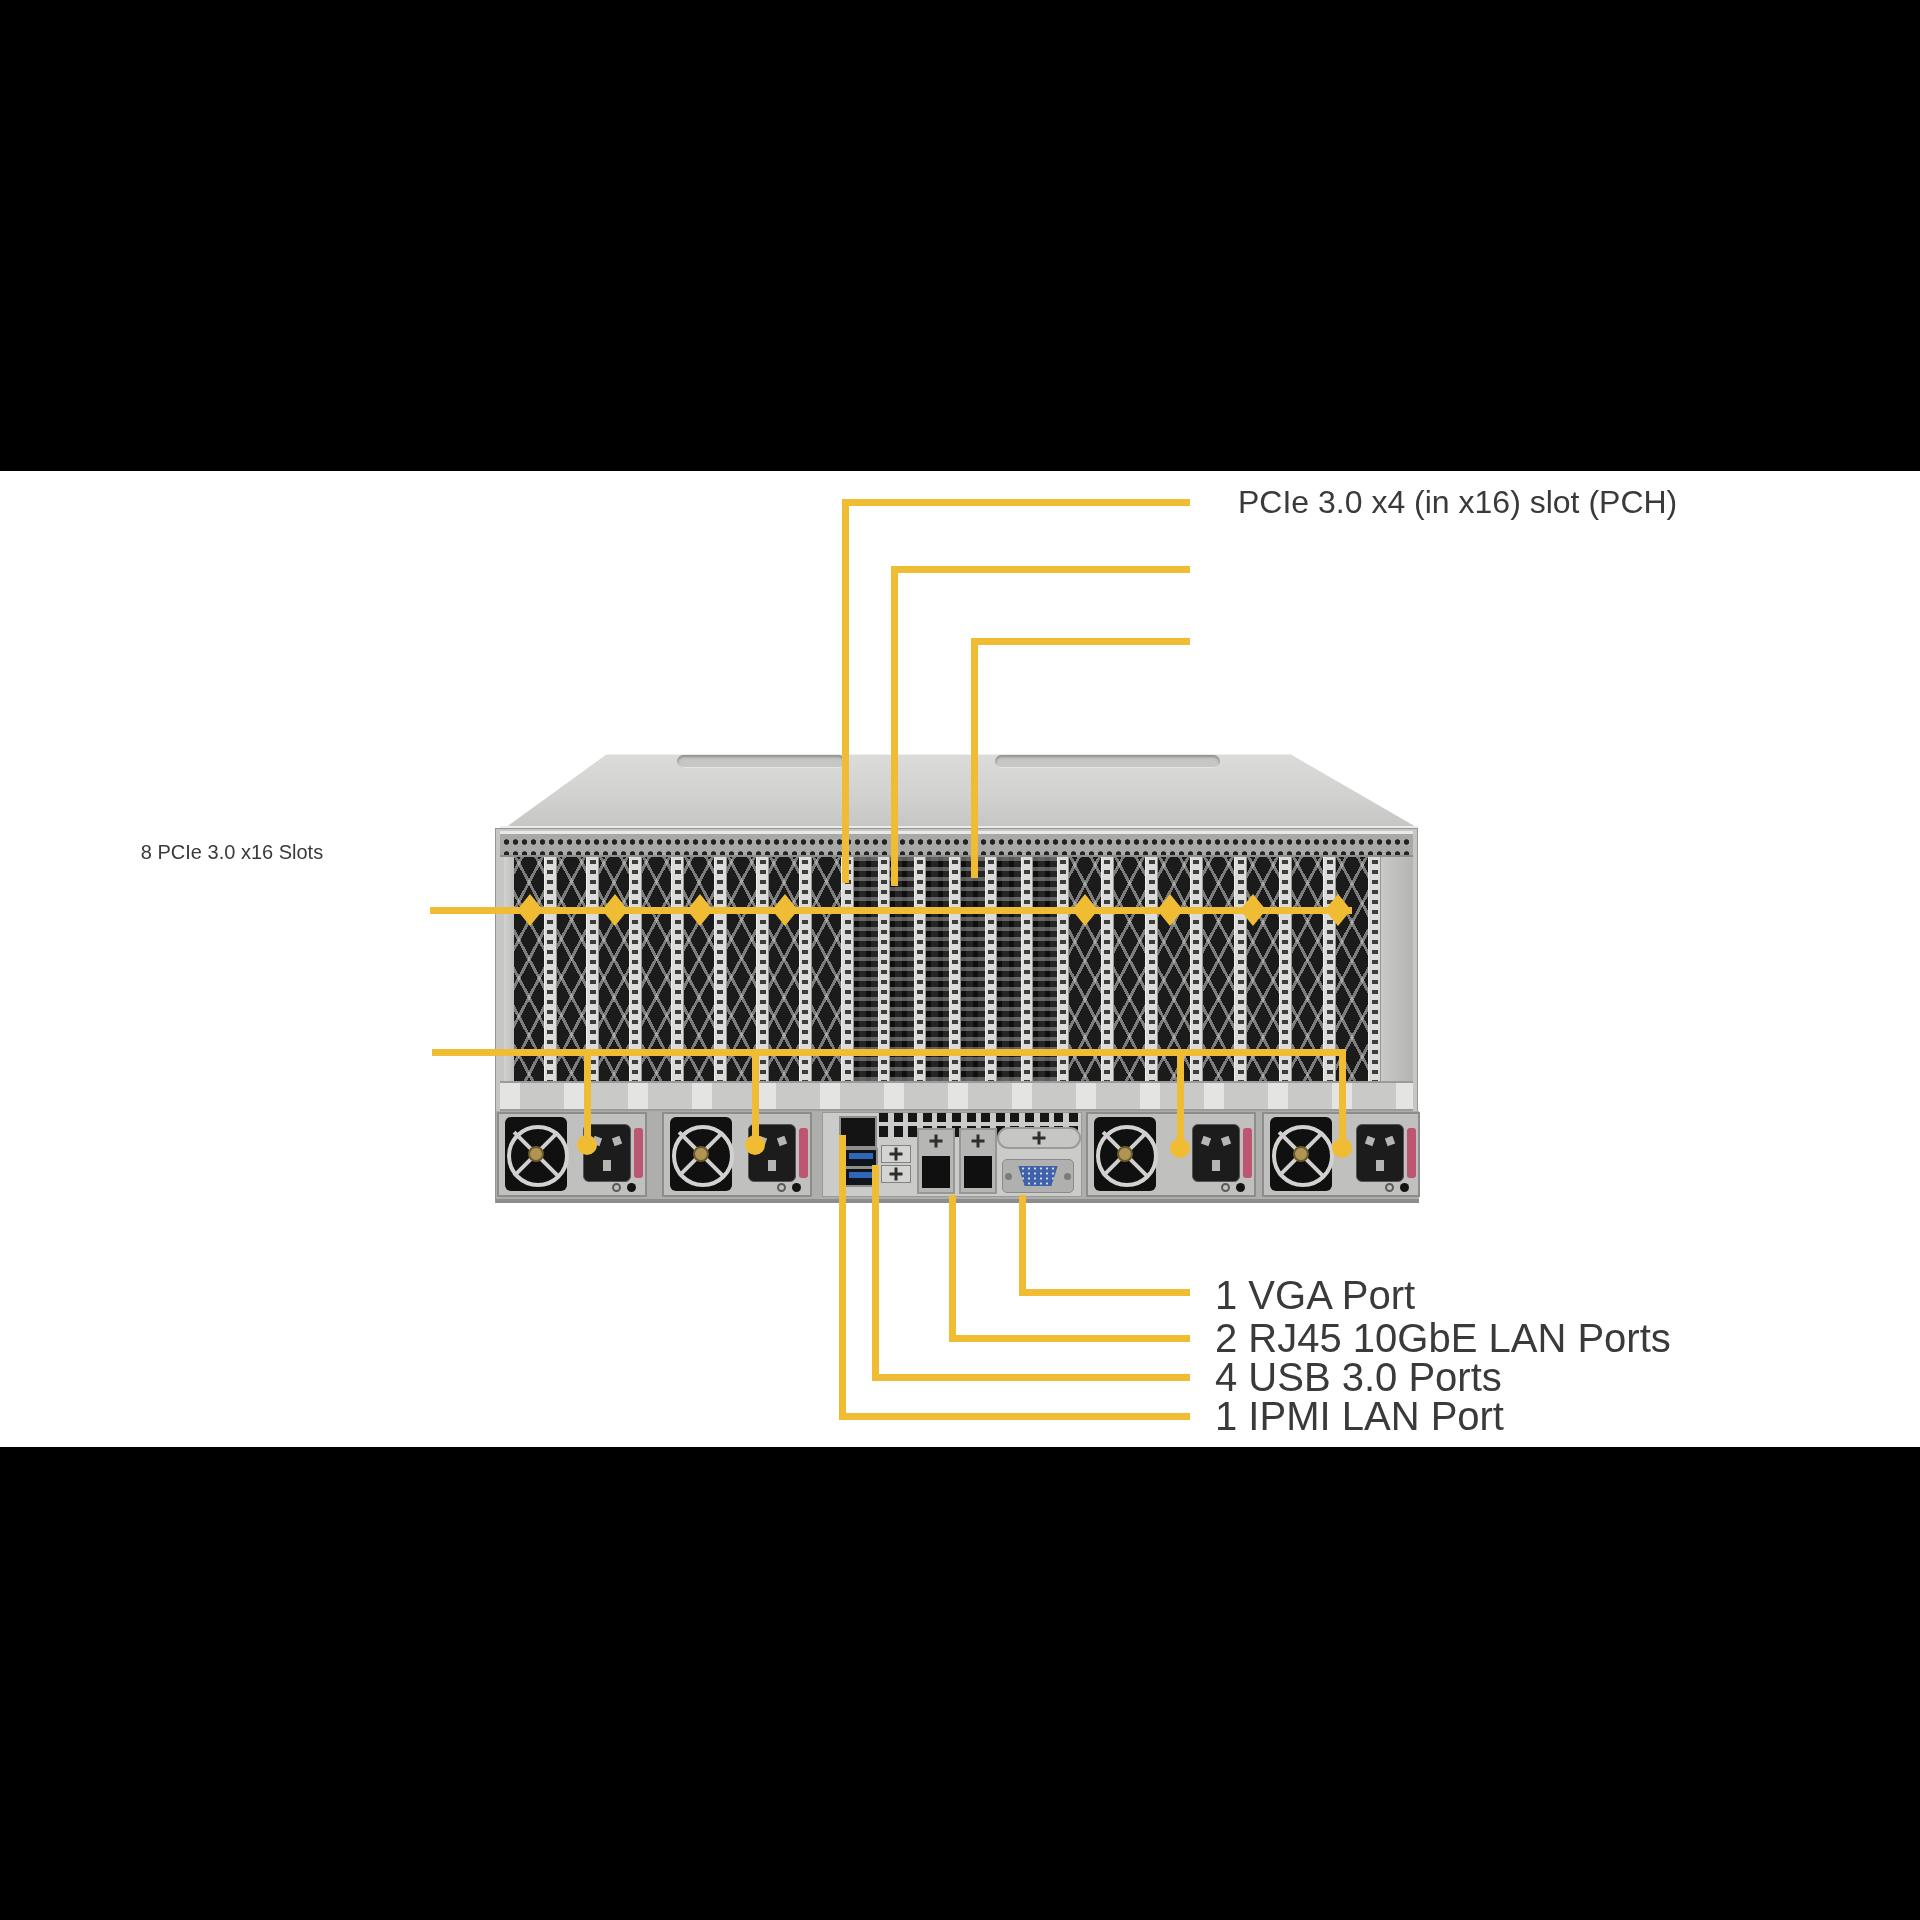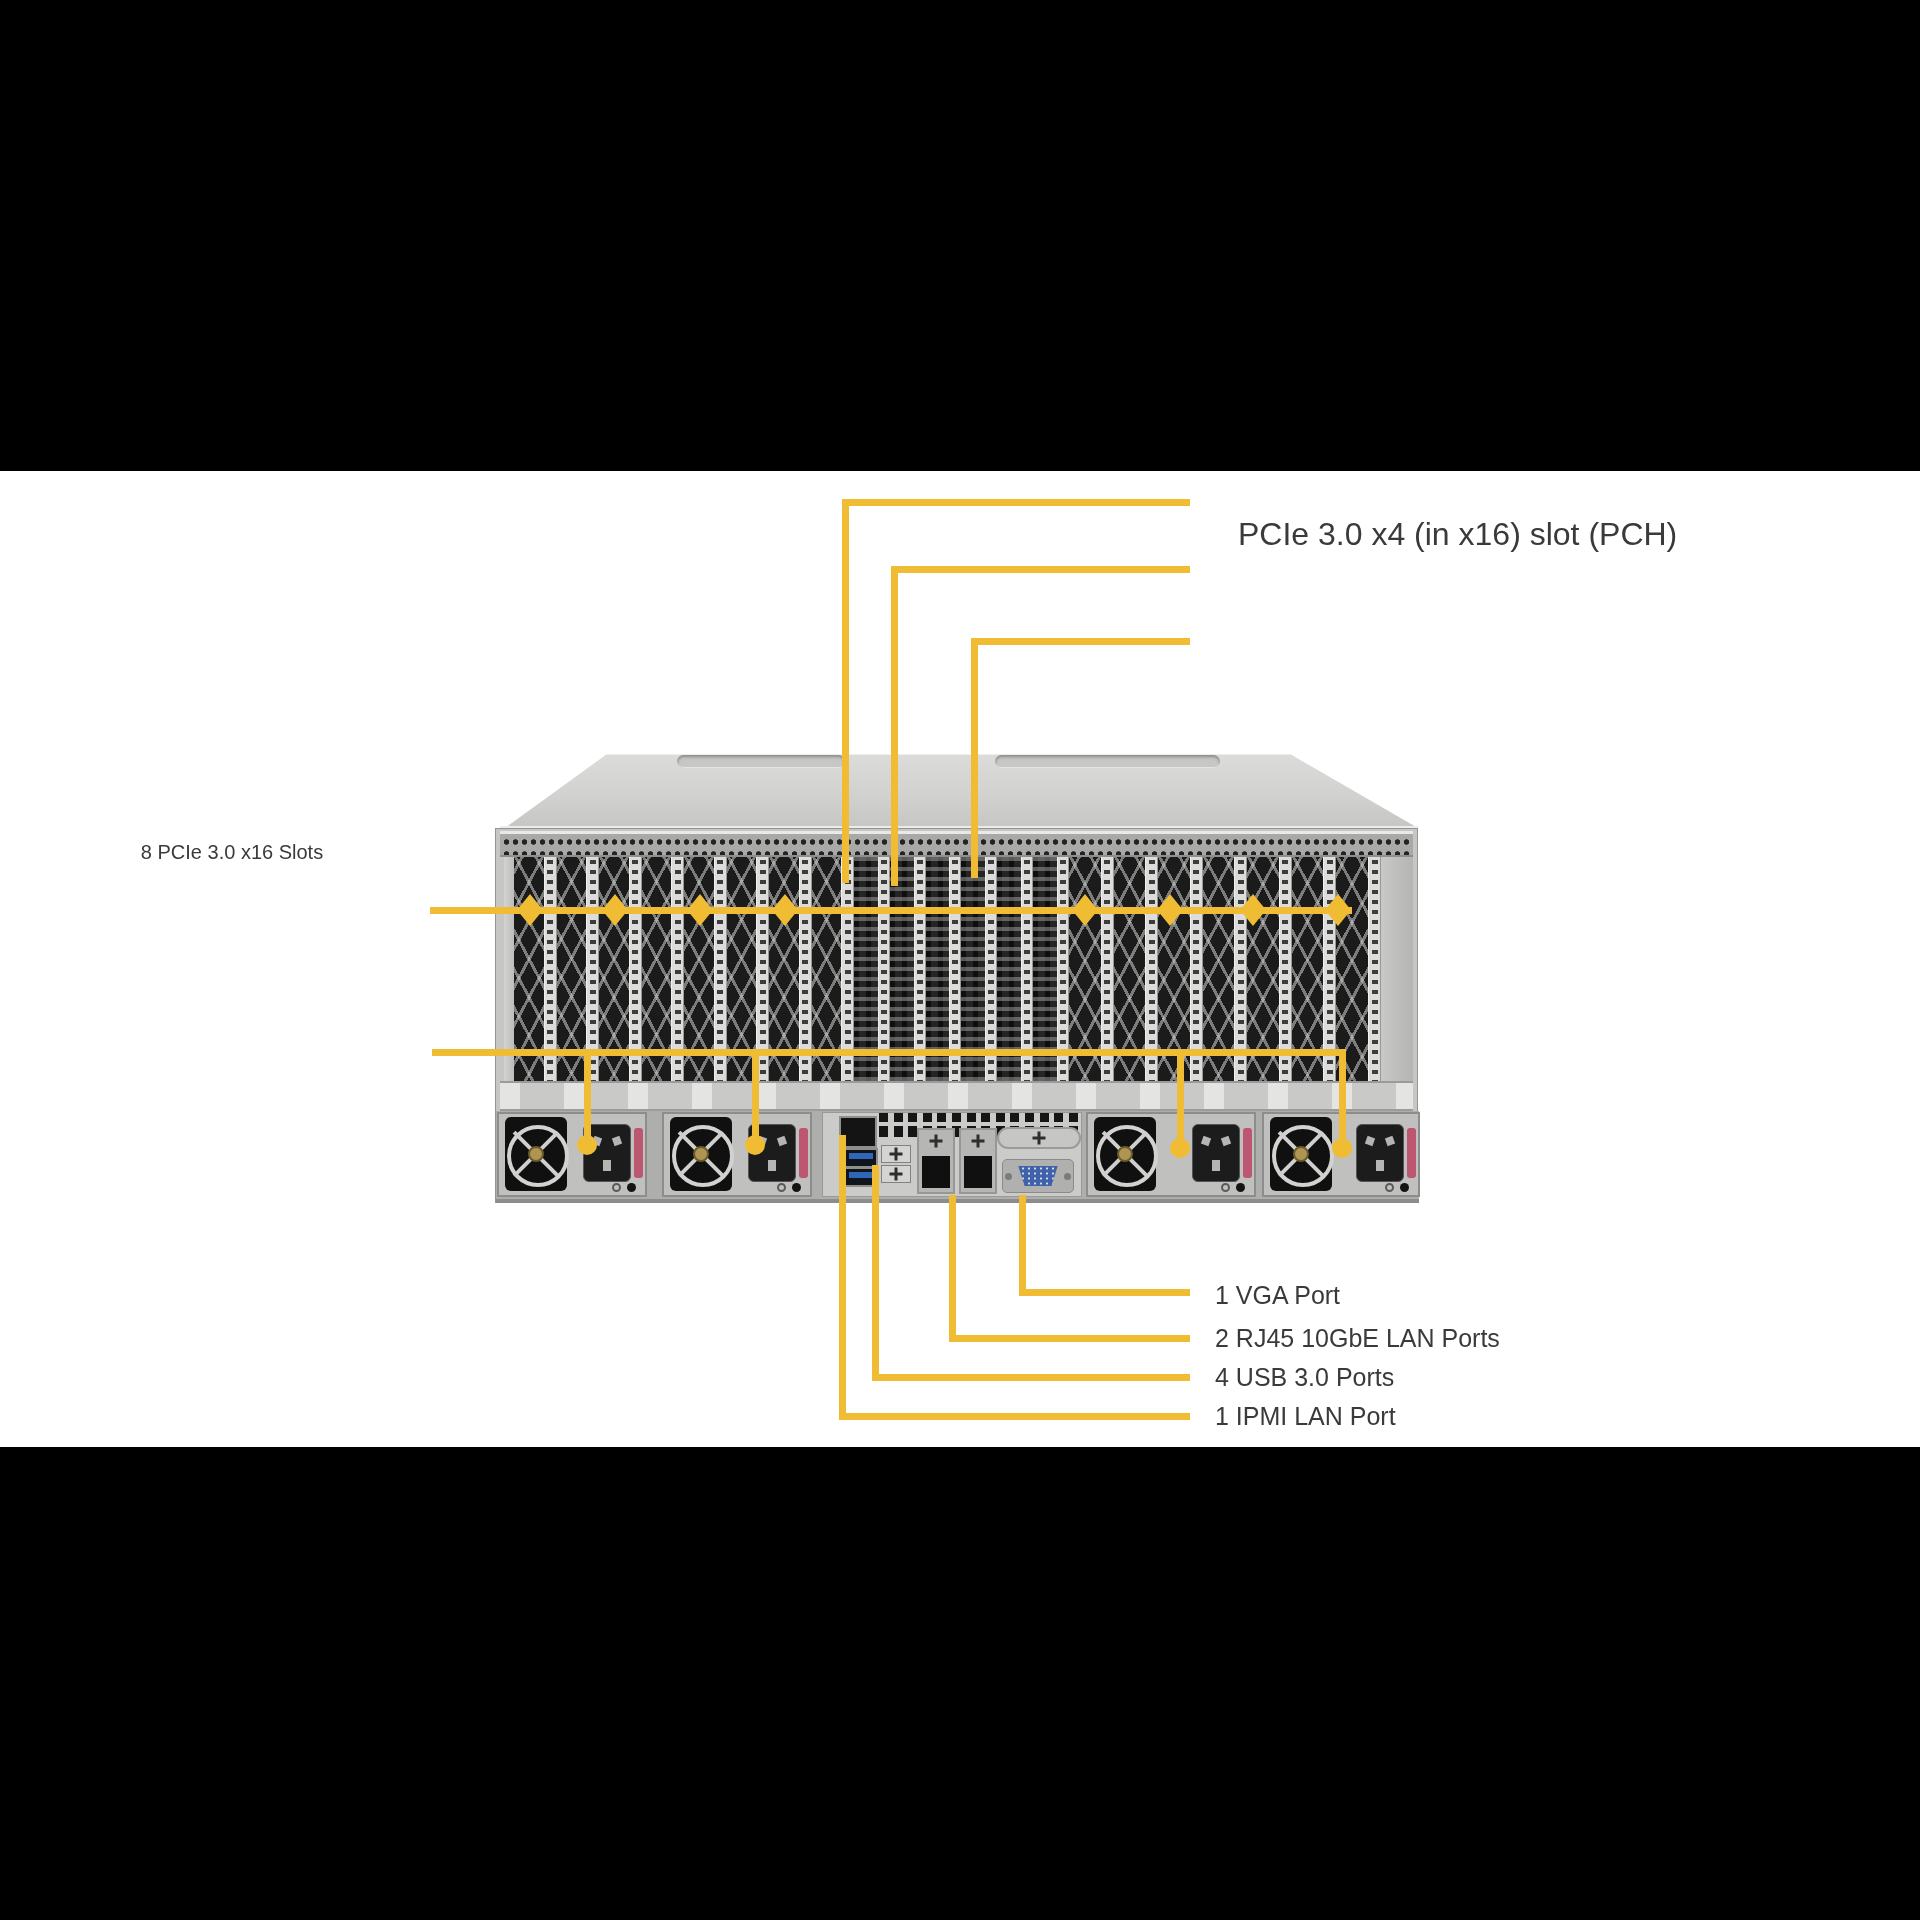--- a/index.html
+++ b/index.html
@@ -108,22 +108,22 @@
         background-image:radial-gradient(#d8e0ef 1px,transparent 1.5px);background-size:6px 5px;}
   .scr{position:absolute;top:50%;width:7px;height:7px;margin-top:-3px;background:#7b7b79;border-radius:50%;}
   .scr.s1{left:2px;} .scr.s2{right:2px;}
 
   
   .ln{position:absolute;display:block;background:var(--accent,#efbc33);z-index:5;}
   .dia{position:absolute;width:26px;height:32px;background:var(--accent,#efbc33);z-index:6;
        clip-path:polygon(50% 0,100% 50%,50% 100%,0 50%);}
   .dot{position:absolute;width:20px;height:20px;border-radius:50%;background:var(--accent,#efbc33);z-index:6;}
   .lbl{position:absolute;color:var(--ink,#3a3a3a);z-index:7;white-space:nowrap;}
-  .lbl.top{left:1238px;font-size:32px;transform:translateY(-50%);margin-top:32px;}
-  .lbl.bot{left:1215px;font-size:25px;transform:translateY(-50%);}
+  .lbl.top{left:1238px;font-size:32px;transform:translateY(-50%);}
+  .lbl.bot{left:1215px;font-size:40px;transform:translateY(-50%);}
   .lbl.block{text-align:center;white-space:normal;}
   .blk1{left:32px;top:833px;width:400px;font-size:20px;line-height:39px;}
   .blk2{left:8px;top:1034px;width:440px;font-size:32px;line-height:37px;}
 </style>
 </head>
 <body>
 
 <div class="stage">
 
   <div class="bar" id="bar-top"></div>

